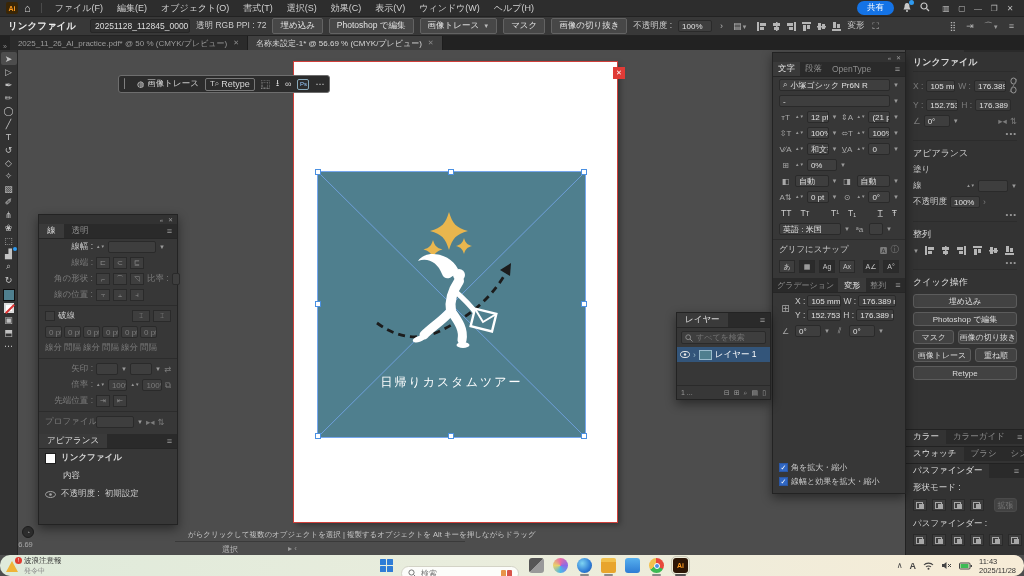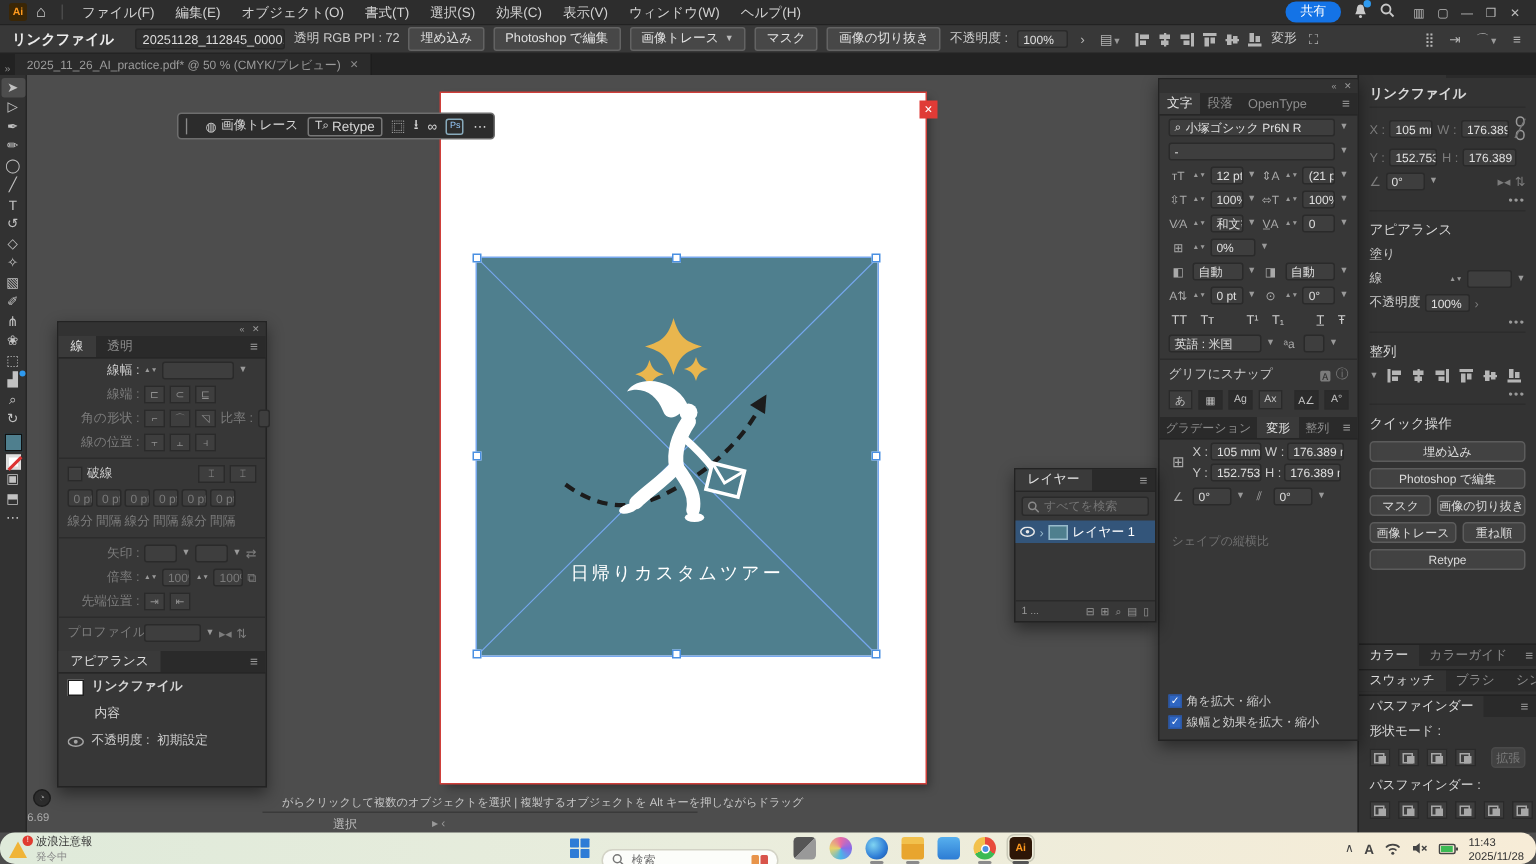--- a/index.html
+++ b/index.html
@@ -83,21 +83,21 @@
   .wsw { width:11px; height:11px; background:#fff; border:1px solid #1e1e1e; }
 
   
   #charPanel { left:772px; top:52px; width:134px; height:442px; }
   .tglyph { color:#a9a9a9; font-size:8px; width:13px; text-align:center; flex:none; }
   .ttrow { display:flex; gap:9px; padding:3px 8px; color:#cfcfcf; font-size:8.5px; }
   .snapbox { width:16px; height:13px; background:#3e3e3e; border:1px solid #2a2a2a; color:#c5c5c5; font-size:7px; display:inline-flex; align-items:center; justify-content:center; }
   .chk { width:9px; height:9px; background:#2f66c2; border:1px solid #2b57a5; color:#fff; font-size:7px; line-height:8px; text-align:center; flex:none; }
 
   
-  #layersPanel { left:676px; top:312px; width:95px; height:103px; }
+  #layersPanel { left:676px; top:312px; width:95px; height:88px; }
   .lsearch { margin:3px 4px; background:#3e3e3e; border:1px solid #2a2a2a; border-radius:2px; height:13px; display:flex; align-items:center; padding:0 3px; gap:3px; }
   .lsearch input { background:transparent; border:none; outline:none; color:#bbb; font-size:8px; width:60px; font-family:inherit; }
   .lrow { display:flex; align-items:center; gap:3px; height:15px; background:#33557a; color:#fff; padding:0 3px; font-size:8.5px; }
   .lthumb { width:13px; height:10px; background:#4f7f8e; border:1px solid #9bc; }
   .lfoot { position:absolute; bottom:0; left:0; width:100%; height:14px; border-top:1px solid #2a2a2a; display:flex; align-items:center; gap:4px; padding:0 4px; color:#9a9a9a; font-size:7px; }
 
   
   .dock { left:905px; top:36px; width:119px; height:519px; background:#333; border-left:1px solid #222; z-index:10; }
   .dtabs { height:16px; background:#2a2a2a; display:flex; align-items:center; }
   .dtab { padding:0 7px; font-size:8.5px; color:#8d8d8d; height:100%; display:flex; align-items:center; white-space:nowrap; }
@@ -227,20 +227,24 @@
   <span class="cicon">⣿</span>
   <span class="cicon">⇥</span>
   <span class="cicon">⌒<span class="caret">▼</span></span>
   <span class="cicon">≡</span>
 </div>
 
 <div class="abs tabbar">
   <span style="color:#8a8a8a;font-size:7px;padding:0 3px;">»</span>
   <span class="doctab">
       <span class="nowrap">2025_11_26_AI_practice.pdf* @ 50 % (CMYK/プレビュー)</span>
+      <span class="x">✕</span>
+    </span>
+  <span class="doctab on">
+      <span class="nowrap">名称未設定-1* @ 56.69 % (CMYK/プレビュー)</span>
       <span class="x">✕</span>
     </span>
 </div>
 
 <div class="abs toolbar">
   <span class="tool on">➤</span>
   <span class="tool">▷</span>
   <span class="tool">✒</span>
   <span class="tool">✏</span>
   <span class="tool">◯</span>
@@ -578,21 +582,20 @@
       </svg>
   </div>
   <div class="prow">
     <span class="tglyph">∠</span>
       <span class="fld" style="width:26px;">0°</span>
       <span class="caret">▼</span>
     <span class="tglyph">⫽</span>
       <span class="fld" style="width:26px;">0°</span>
       <span class="caret">▼</span>
   </div>
-  <div style="padding:16px 8px 0;color:#6f6f6f;font-size:8px;">シェイプの縦横比</div>
   <div class="prow" style="position:absolute;bottom:18px;left:0;">
       <span class="chk">✓</span>
       <span class="lbl on" style="font-size:8px;">角を拡大・縮小</span>
     </div>
   <div class="prow" style="position:absolute;bottom:4px;left:0;">
       <span class="chk">✓</span>
       <span class="lbl on" style="font-size:8px;">線幅と効果を拡大・縮小</span>
     </div>
 </div>
 

